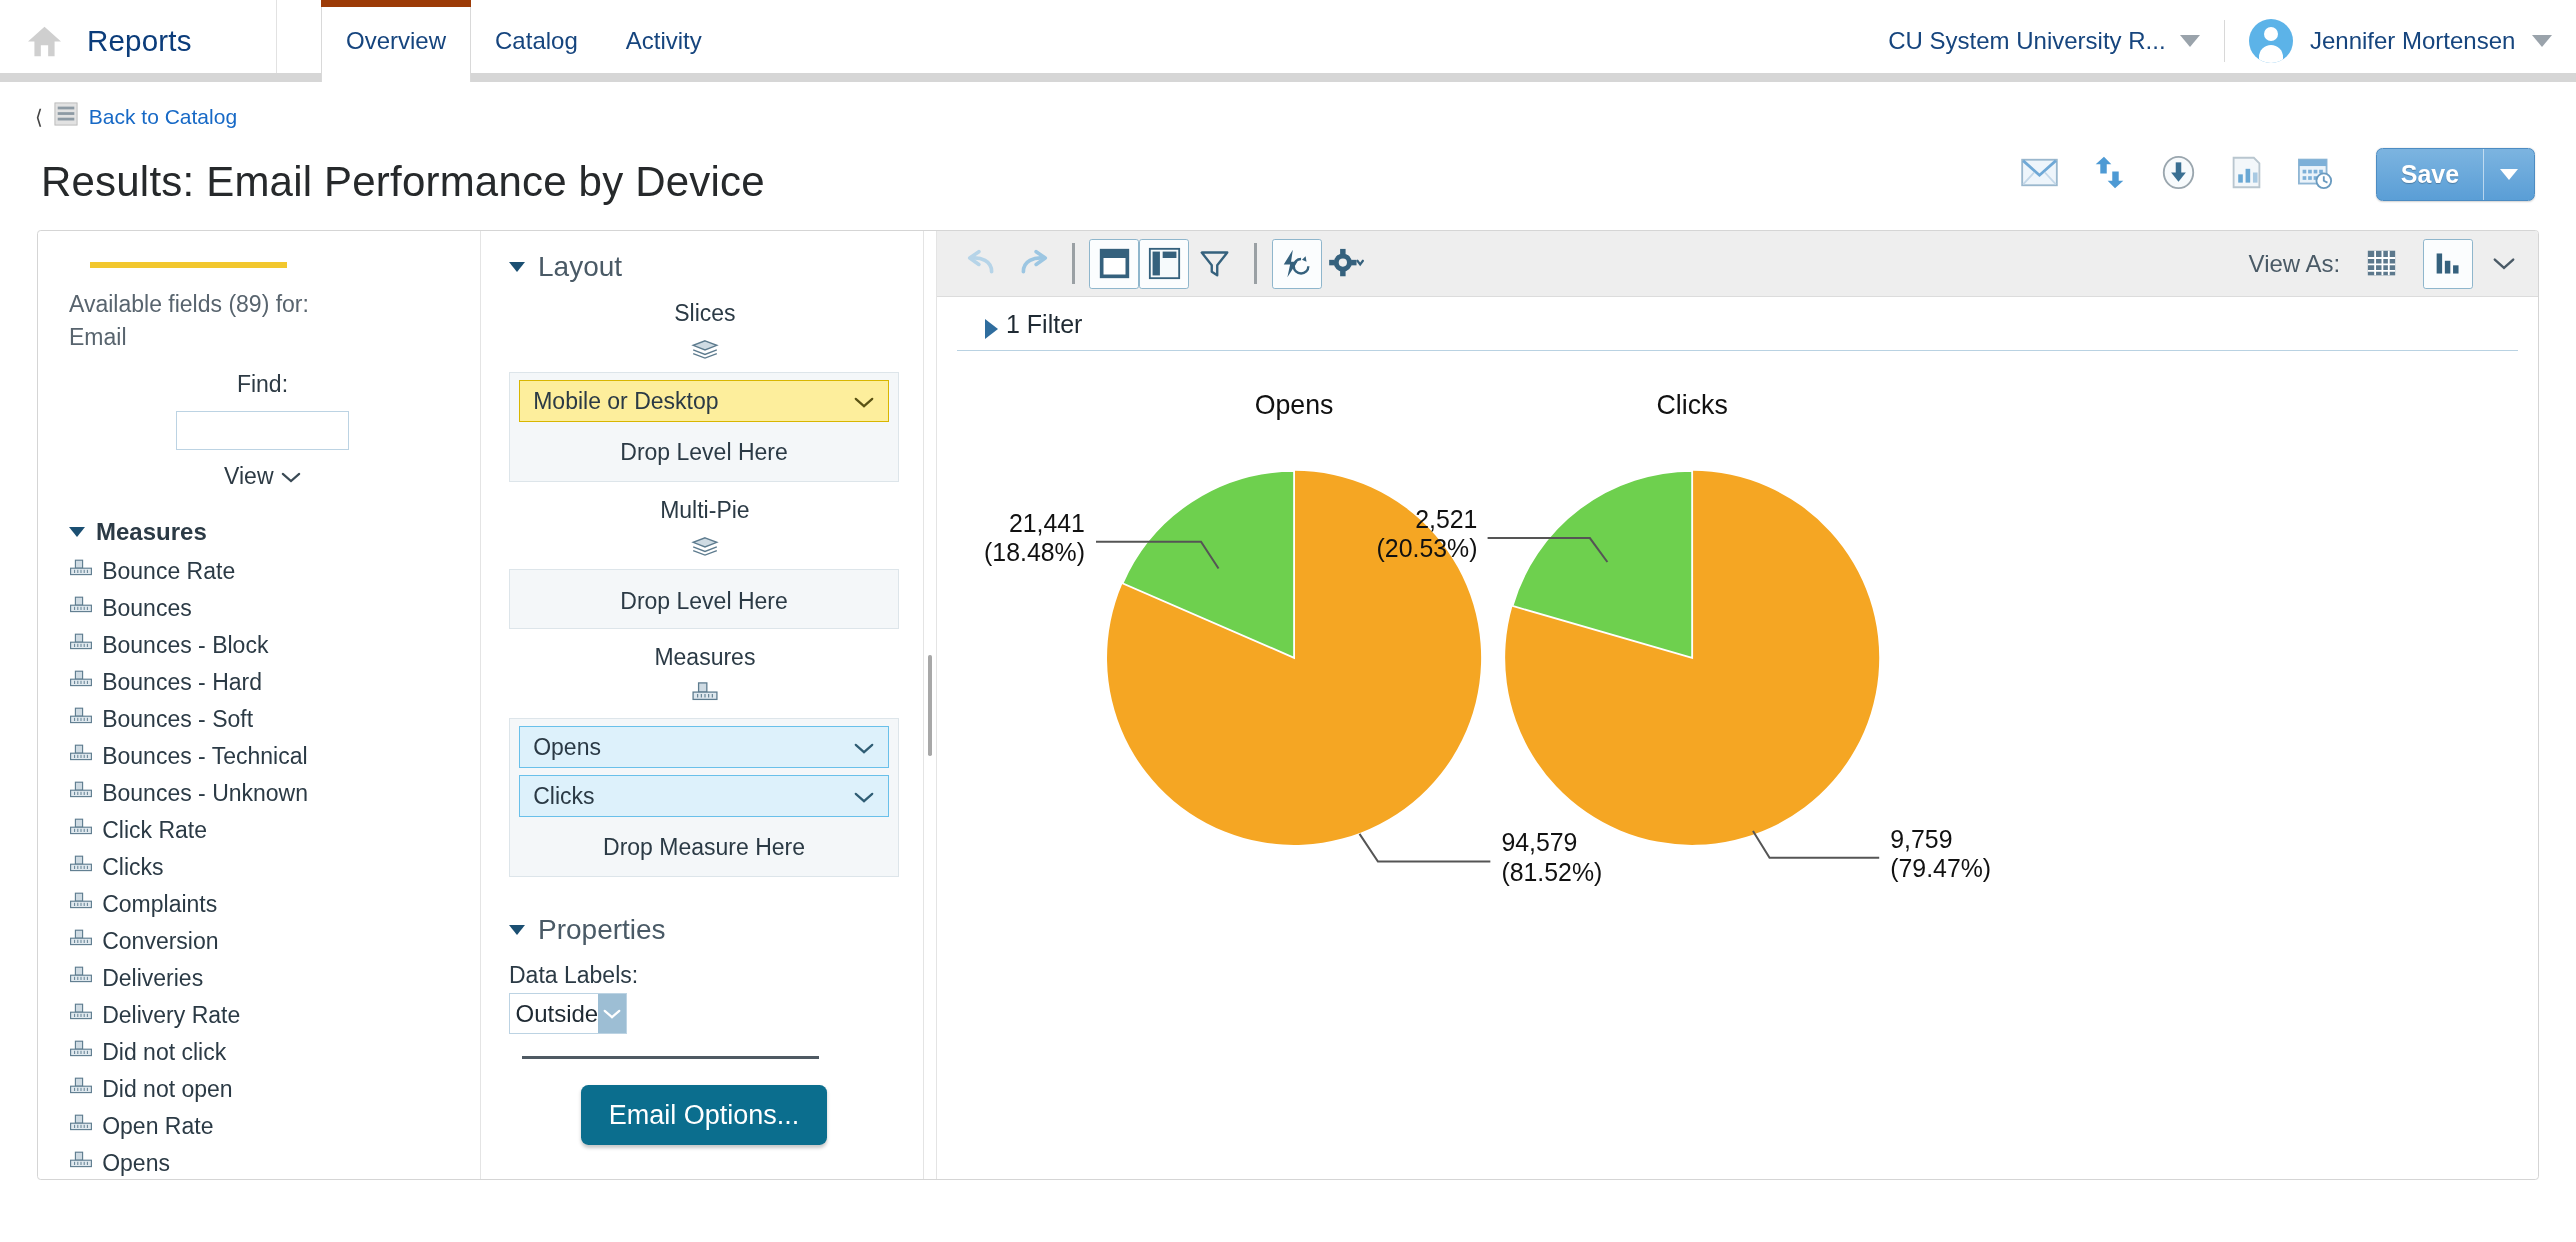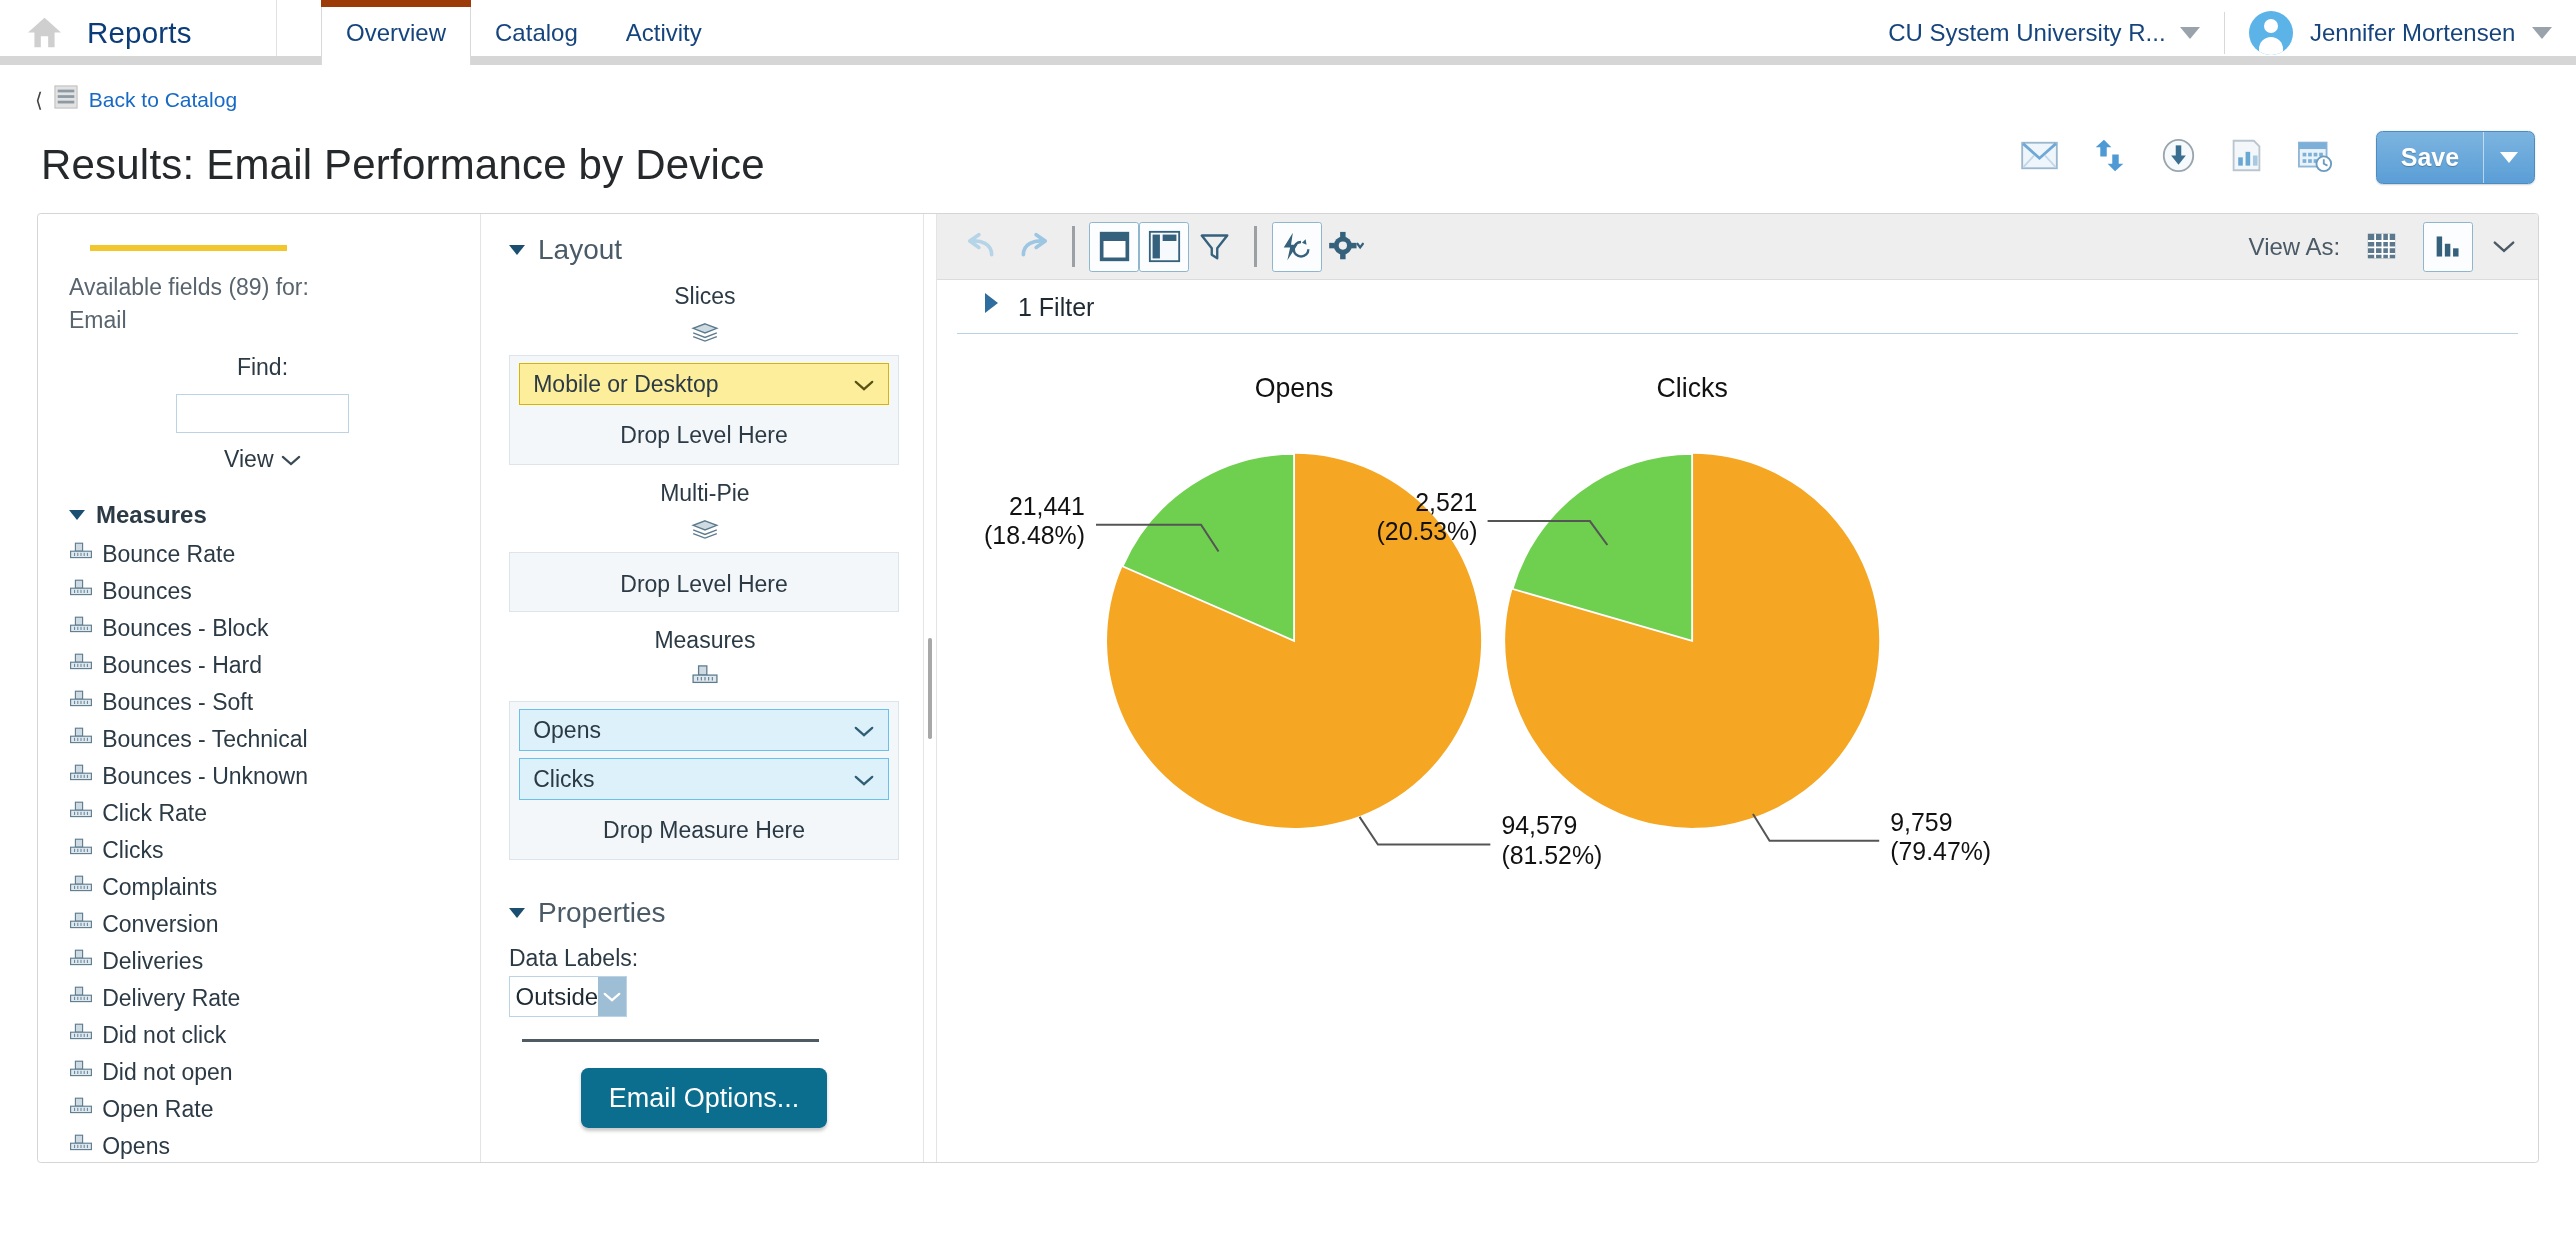--- a/index.html
+++ b/index.html
@@ -8,21 +8,21 @@
     width: 2576px; height: 1243px;
     background: #ffffff;
     font-family: "Liberation Sans", sans-serif;
     color: #1f2a33;
     overflow: hidden;
   }
 
   
   .topnav {
     position: relative;
-    height: 65px;
+    height: 82px;
     background: #ffffff;
     display: flex;
     align-items: stretch;
   }
   .topnav::after {
     content:"";
     position:absolute; left:0; right:0; bottom:0;
     height:9.2px; background:#d6d6d6;
   }
   .home-cell {
@@ -249,21 +249,21 @@
   .tb-btn.boxed { border-color:#8fb6cc; background:#fbfdfe; }
   .tb-div { width:2.8px; height:41px; background:#9aa0a4; margin: 0 14.8px; }
   .viewas {
     margin-left:auto; display:flex; align-items:center; gap:16.6px;
     font-size:24px; color:#4a5a66;
   }
 
   .filterbar {
     padding: 13px 0 11px 28px;
     border-bottom:0.9px solid #b9d2e2;
-    display:flex; align-items:flex-start; gap:20px;
+    display:flex; align-items:flex-end; gap:8px;
     margin: 0 20px;
   }
   .tri-right { width:0;height:0;border-top:10px solid transparent;border-bottom:10px solid transparent;border-left:13px solid #2f6d9e; cursor:pointer;}
   .filter-text { font-size:25px; color:#1f2a33; cursor:pointer;}
 
   .plot-area { position:relative; flex:1; }
   .plot-area svg { position:absolute; left:0; top:0; }
 
   .legend-box {
     position:absolute; left: 1351px; top: 275px;

